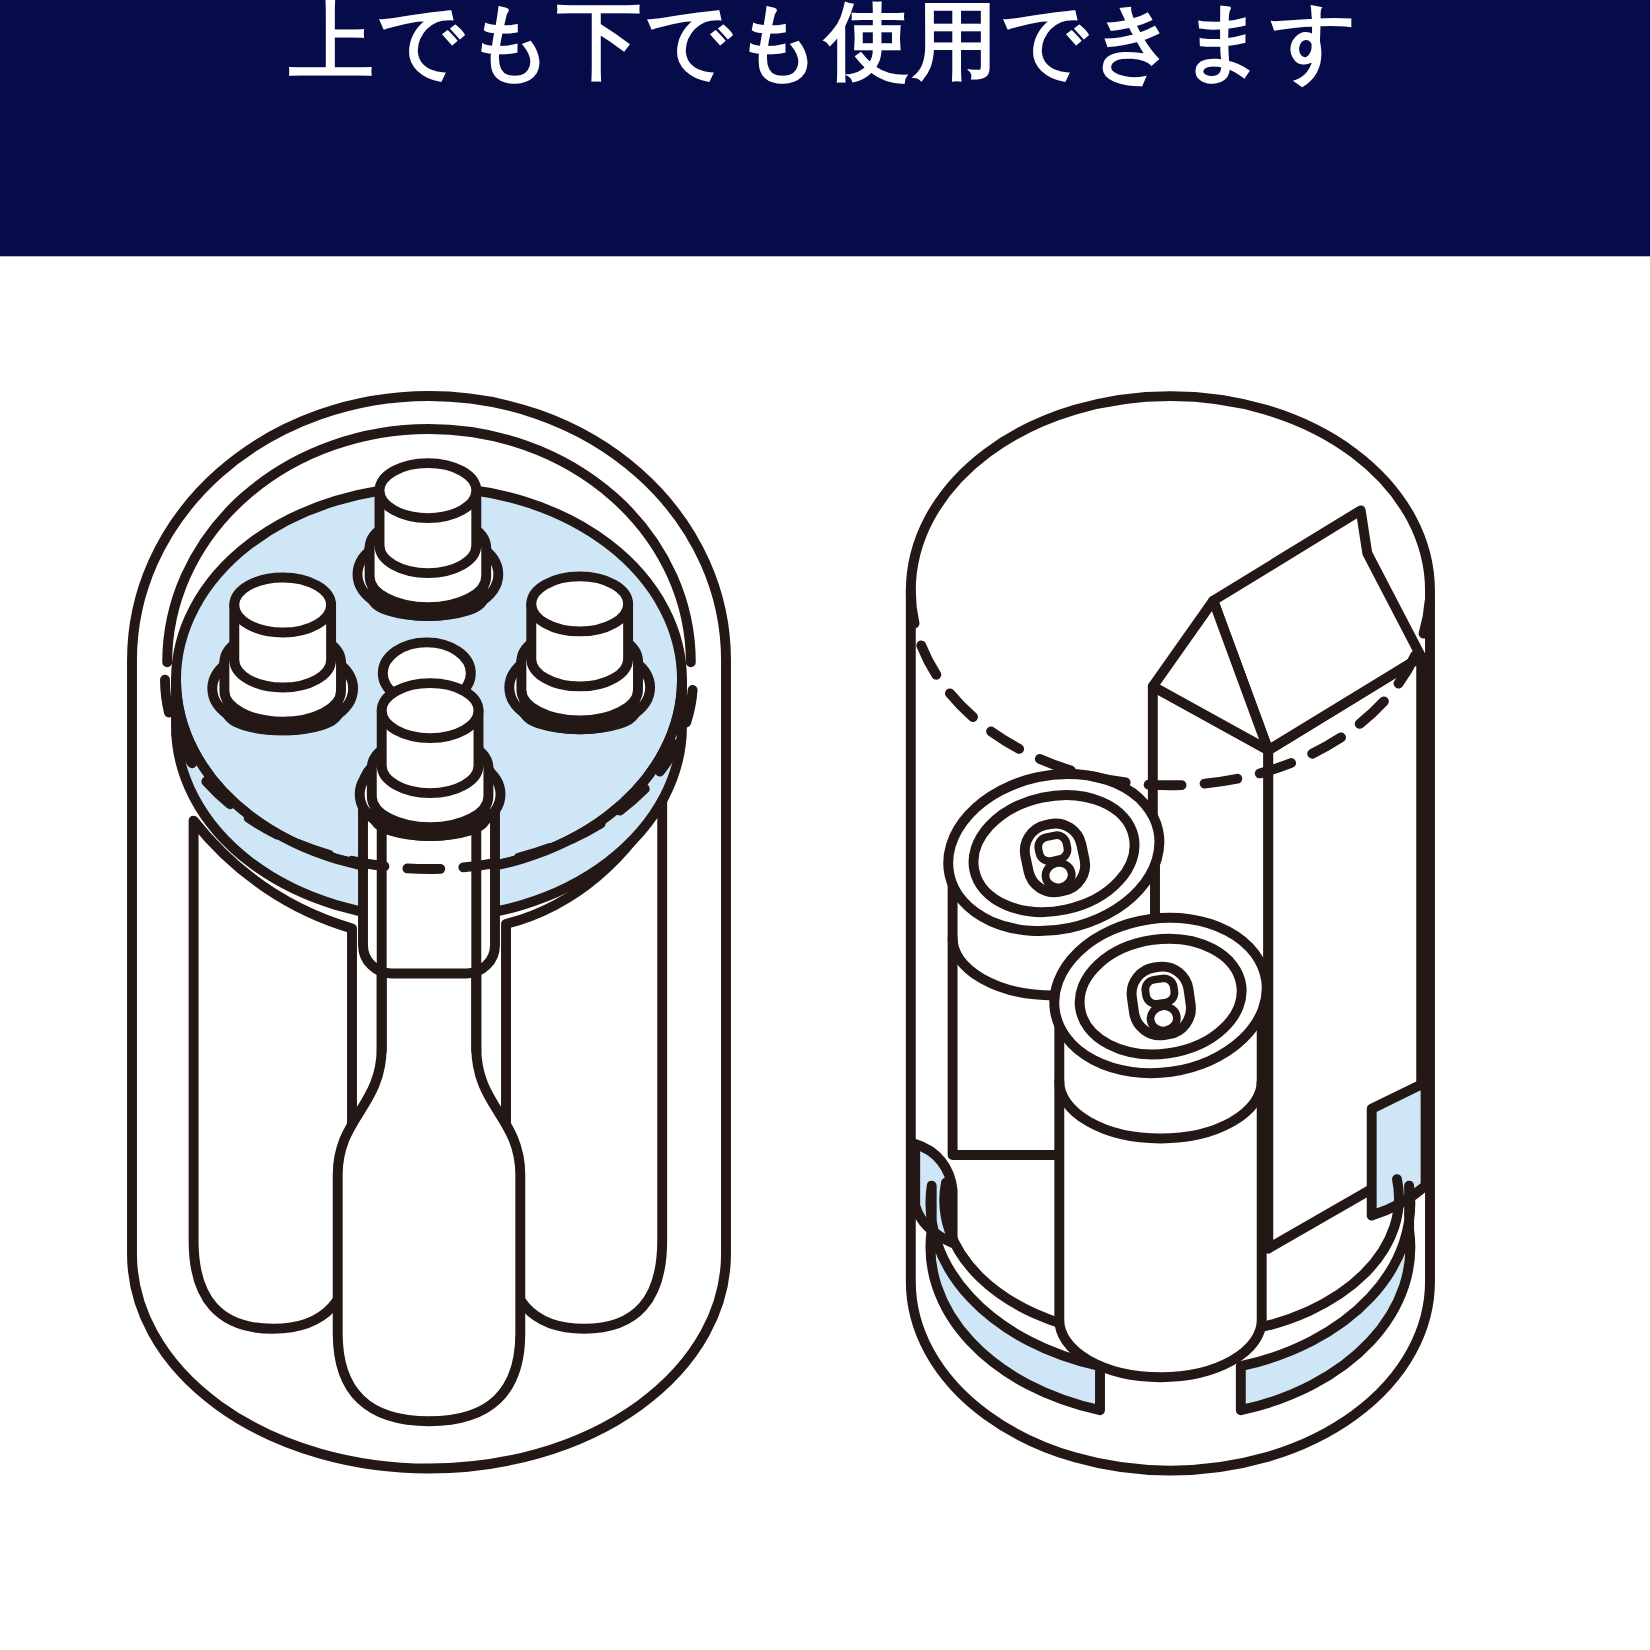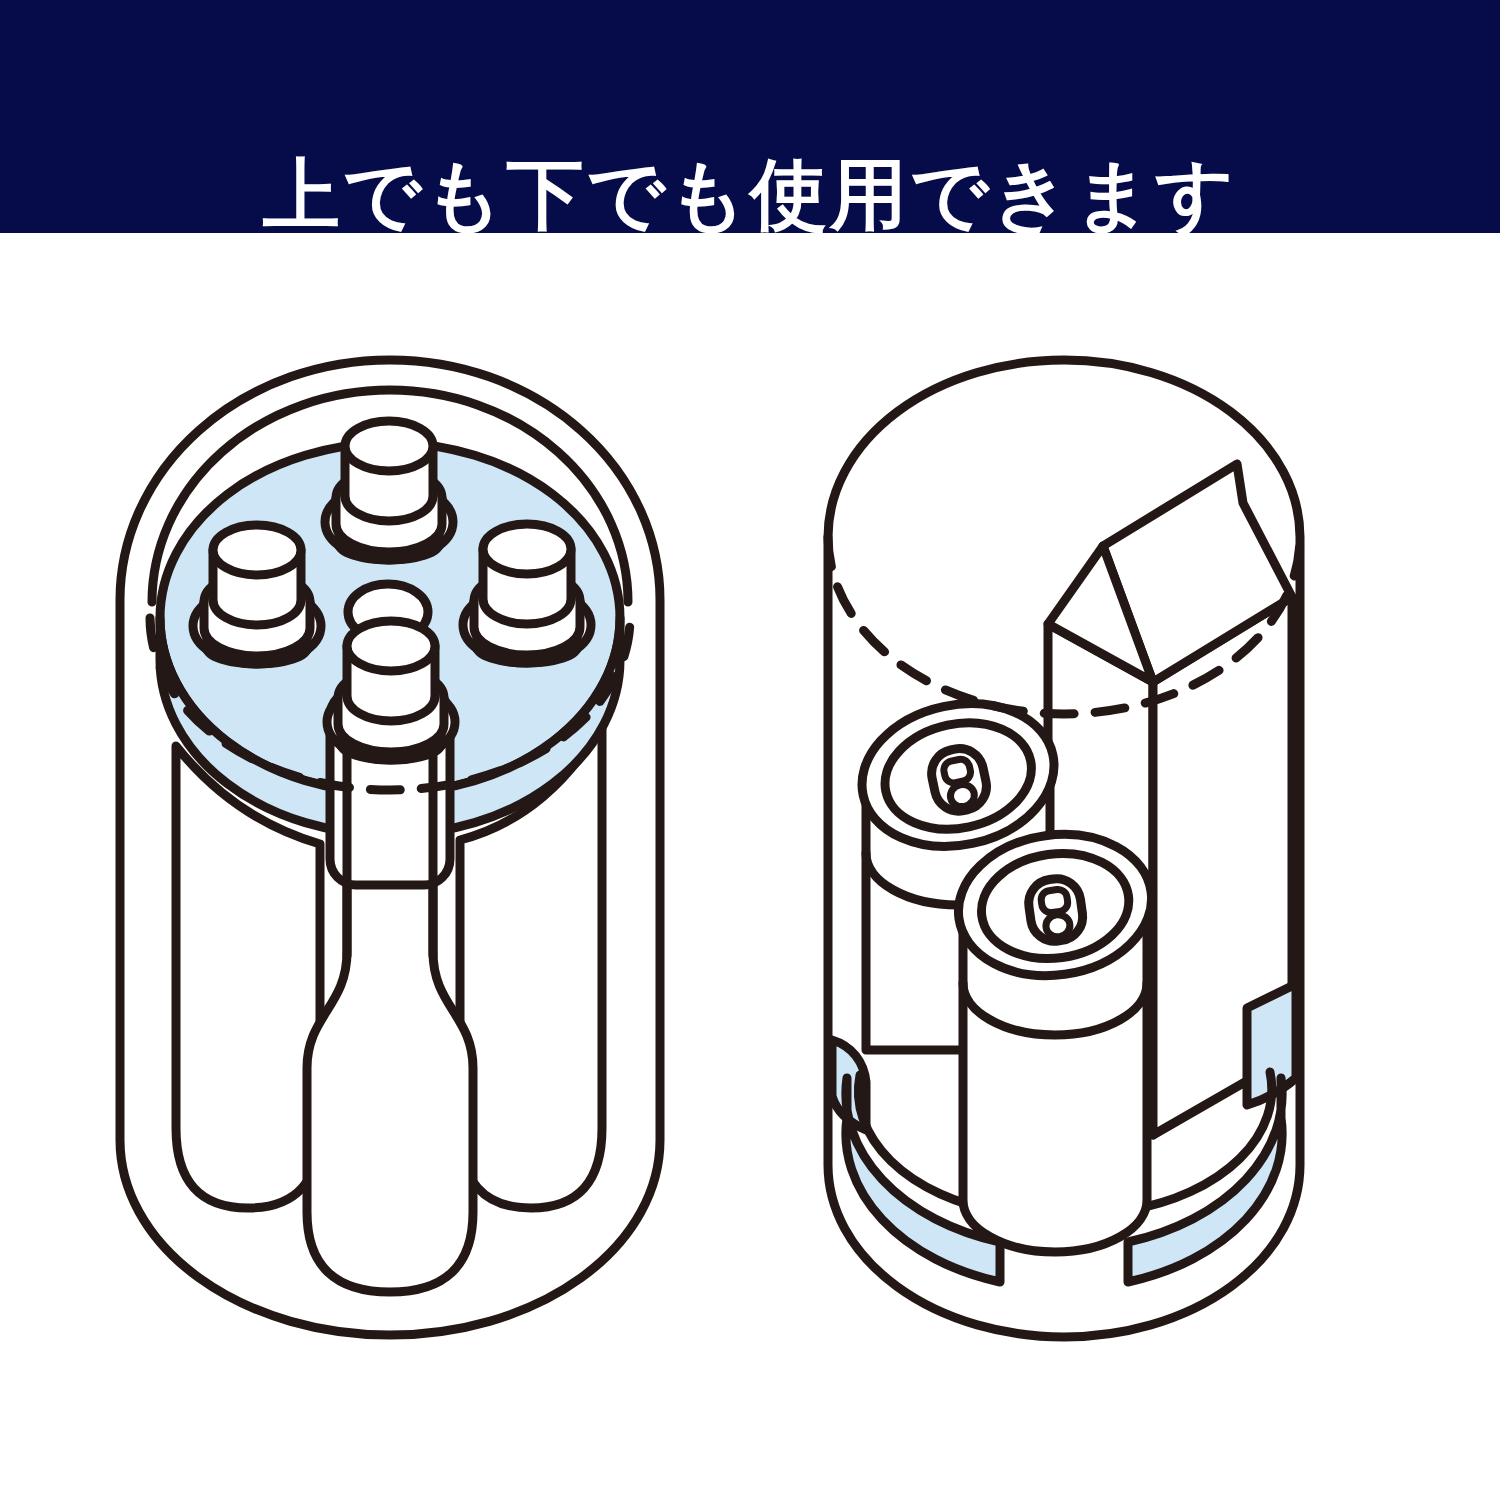--- a/index.html
+++ b/index.html
@@ -1,19 +1,19 @@
 <!DOCTYPE html>
 <html style="--banner: #060c4a; --line: #231815; --blue: #cfe6f7; --paper: #ffffff;"><head>
 <meta charset="utf-8">
 <style>
   html,body{margin:0;padding:0;background:#fff}
   .stage{position:relative;width:1500px;height:1500px;background:var(--paper,#fff);
          font-family:"Liberation Sans","DejaVu Sans",sans-serif;overflow:hidden}
   .banner{position:absolute;left:0;top:0;width:100%;height:233px;
-          background:var(--banner,#060c4a);display:flex;align-items:flex-end;justify-content:center}
+          background:var(--banner,#060c4a);display:flex;align-items:flex-start;justify-content:center}
   .banner h1{margin:0;color:#ffffff;font-size:77px;font-weight:bold;letter-spacing:3px;line-height:1}
   .scene{position:absolute;left:0;top:0}
   .s{stroke:var(--line,#231815);stroke-width:9;stroke-linecap:round;stroke-linejoin:round;fill:none}
   .s7{stroke-width:7}
   .fw{fill:#ffffff}
   .fb{fill:var(--blue,#cfe6f7)}
   .dash{stroke-dasharray:30 21}
 </style>
 </head>
 <body>

